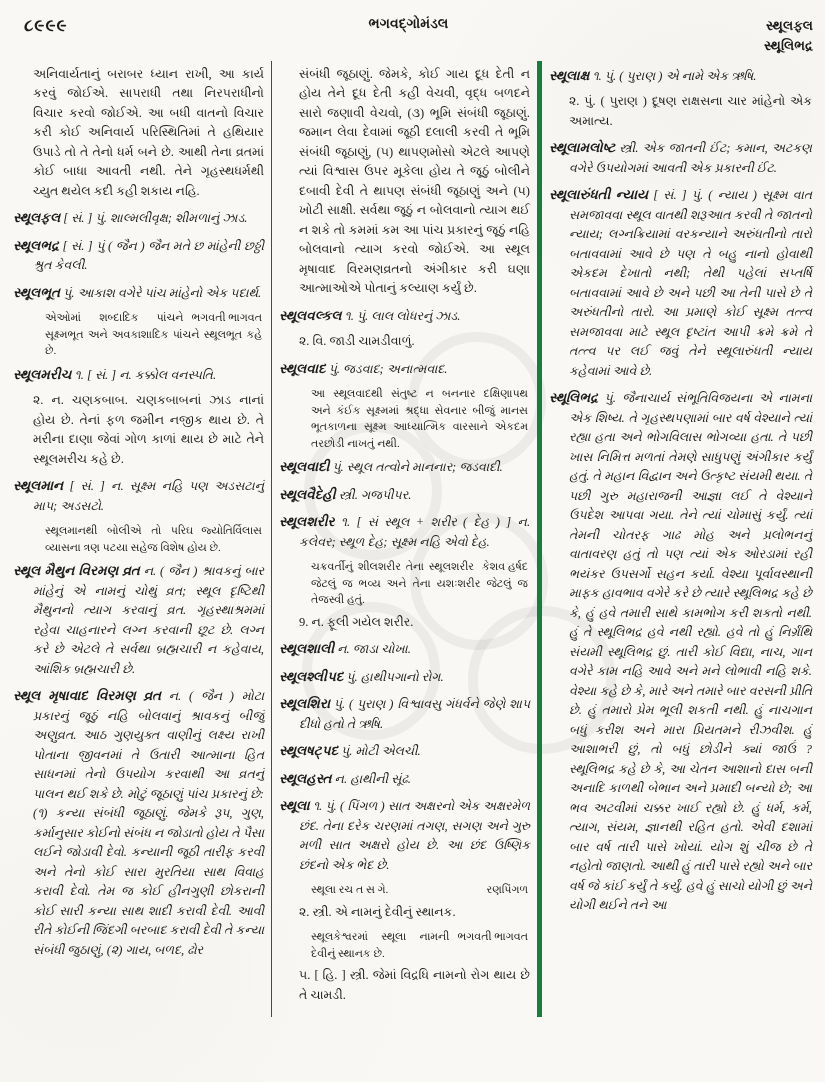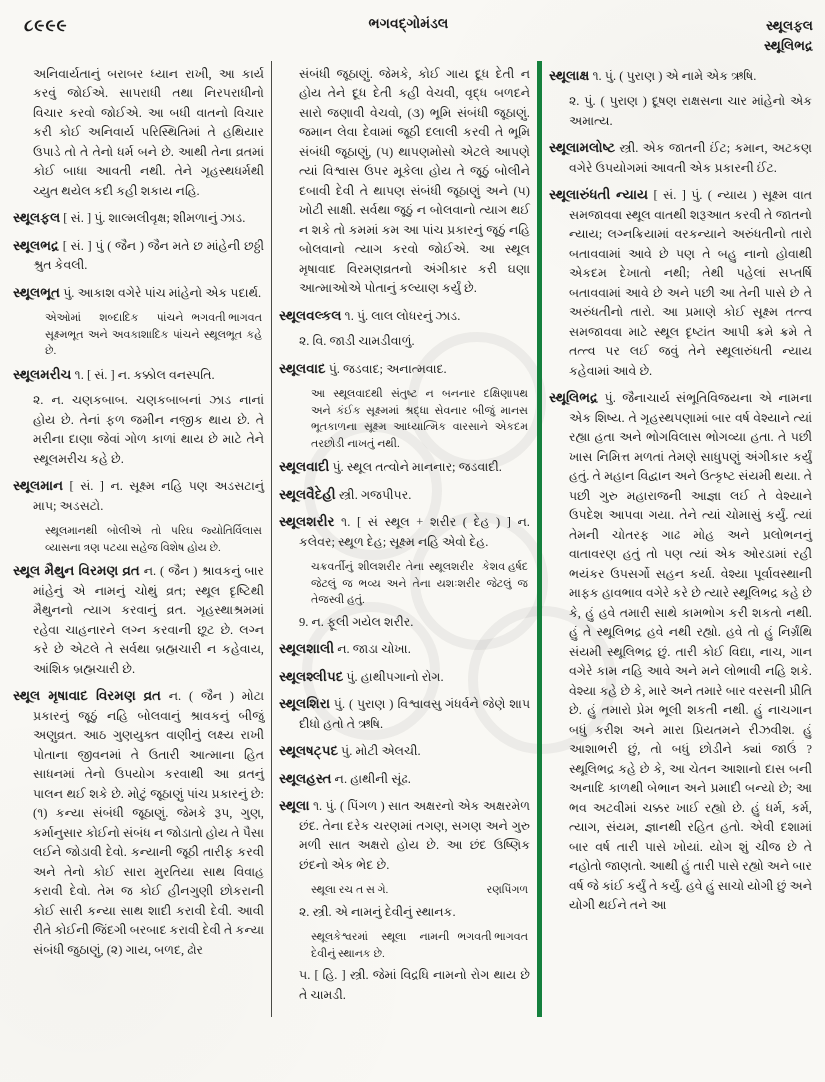--- a/index.html
+++ b/index.html
@@ -29,21 +29,21 @@
   }
   .col{padding:4px 7px 6px 7px;box-sizing:border-box;}
   .col-0{width:266px;border-right:1px solid #4a4a45;}
   .col-1{width:270px;border-right:5px solid #15803d;}
   .col-2{width:277px;}
   p.blk{
     margin:0 0 6px 0;text-align:justify;
     font-size:12.5px;line-height:1.56;
     padding-left:20px;text-indent:0;
   }
-  p.entry{text-indent:-20px;}
+  p.entry{text-indent:-20px;font-style:italic;}
   .head{font-weight:700;font-size:13.5px;}
   p.quote{
     font-size:11px;line-height:1.5;
     padding-left:32px;padding-right:2px;margin-bottom:5px;
   }
   .quote .src{float:right;padding-left:8px;}
   
   .wm{
     position:absolute;z-index:0;border-radius:50%;
     border:10px solid rgba(110,110,105,0.085);

